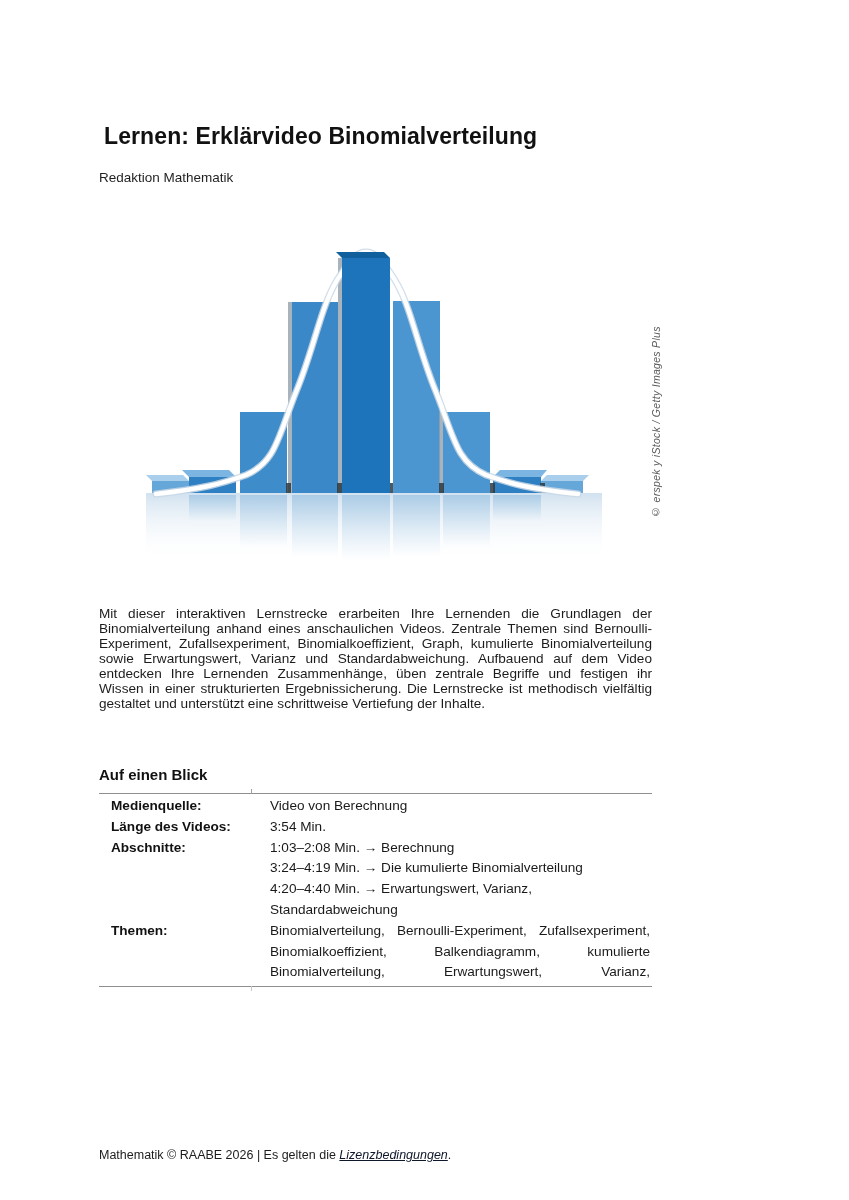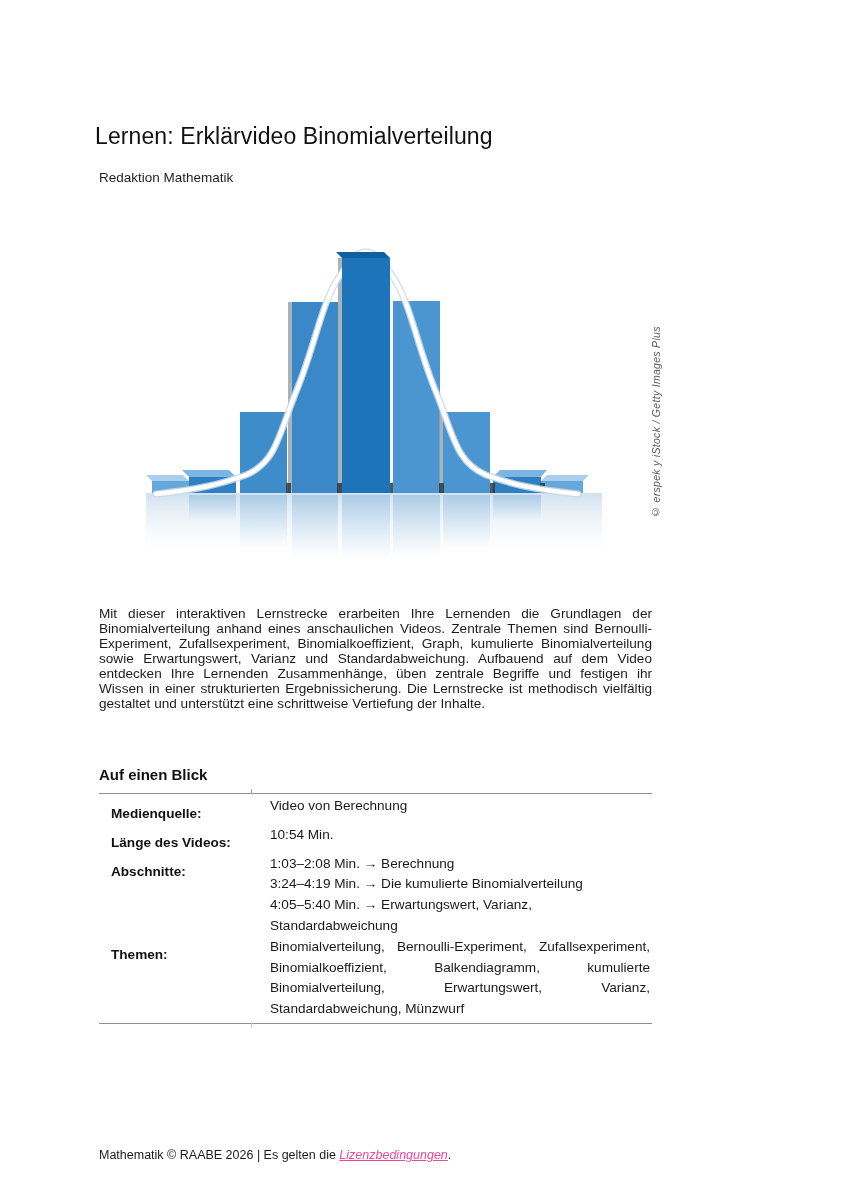--- a/index.html
+++ b/index.html
@@ -8,24 +8,24 @@
     position: relative;
     width: 849px;
     height: 1200px;
     background: #ffffff;
     font-family: "Liberation Sans", sans-serif;
     color: #1a1a1a;
     overflow: hidden;
   }
   .doc-title {
     position: absolute;
-    left: 95px; top: 123px;
+    left: 104px; top: 123px;
     width: 560px;
     font-size: 23px;
-    font-weight: 400;
+    font-weight: 700;
     color: #111;
     letter-spacing: 0.1px;
   }
   .doc-subtitle {
     position: absolute;
     left: 99px; top: 170px;
     font-size: 13.5px;
     color: #1f1f1f;
   }
   .figure-wrap {
@@ -87,32 +87,31 @@
   }
   .t-row {
     display: grid;
     grid-template-columns: 153px 1fr;
     align-items: start;
   }
   .t-label {
     font-weight: 700;
     padding-left: 12px;
     color: #111;
-    margin-top: 8px;
   }
   .t-value { padding-left: 18px; padding-right: 2px; }
   .jl { text-align: justify; text-align-last: justify; }
   .footer {
     position: absolute;
     left: 99px; top: 1148px;
     font-size: 12.5px;
     color: #1c1c1c;
   }
   .footer .license-link {
-    color: #ec4899;
+    color: #0f172a;
     font-style: italic;
     text-decoration: underline;
     cursor: pointer;
   }
 </style>
 </head>
 <body>
 
 <div class="page">
 
@@ -200,37 +199,36 @@
 
   <div class="overview-heading">Auf einen Blick</div>
 
   <div class="overview-table">
     <div class="t-row">
       <div class="t-label">Medienquelle:</div>
       <div class="t-value">Video von Berechnung</div>
     </div>
     <div class="t-row">
       <div class="t-label">Länge des Videos:</div>
-      <div class="t-value">10:54 Min.</div>
+      <div class="t-value">3:54 Min.</div>
     </div>
     <div class="t-row">
       <div class="t-label">Abschnitte:</div>
       <div class="t-value">
         <div>1:03–2:08 Min. → Berechnung</div>
         <div>3:24–4:19 Min. → Die kumulierte Binomialverteilung</div>
-        <div>4:05–5:40 Min. → Erwartungswert, Varianz, Standardabweichung</div>
+        <div>4:20–4:40 Min. → Erwartungswert, Varianz, Standardabweichung</div>
       </div>
     </div>
     <div class="t-row">
       <div class="t-label">Themen:</div>
       <div class="t-value">
         <div class="jl">Binomialverteilung, Bernoulli-Experiment, Zufallsexperiment,</div>
         <div class="jl">Binomialkoeffizient, Balkendiagramm, kumulierte</div>
         <div class="jl">Binomialverteilung, Erwartungswert, Varianz,</div>
-        <div>Standardabweichung, Münzwurf</div>
       </div>
     </div>
   </div>
 
   <div class="footer">
     <span>Mathematik © RAABE 2026 | Es gelten die </span><span class="license-link">Lizenzbedingungen</span><span>.</span>
   </div>
 
 </div>
 

